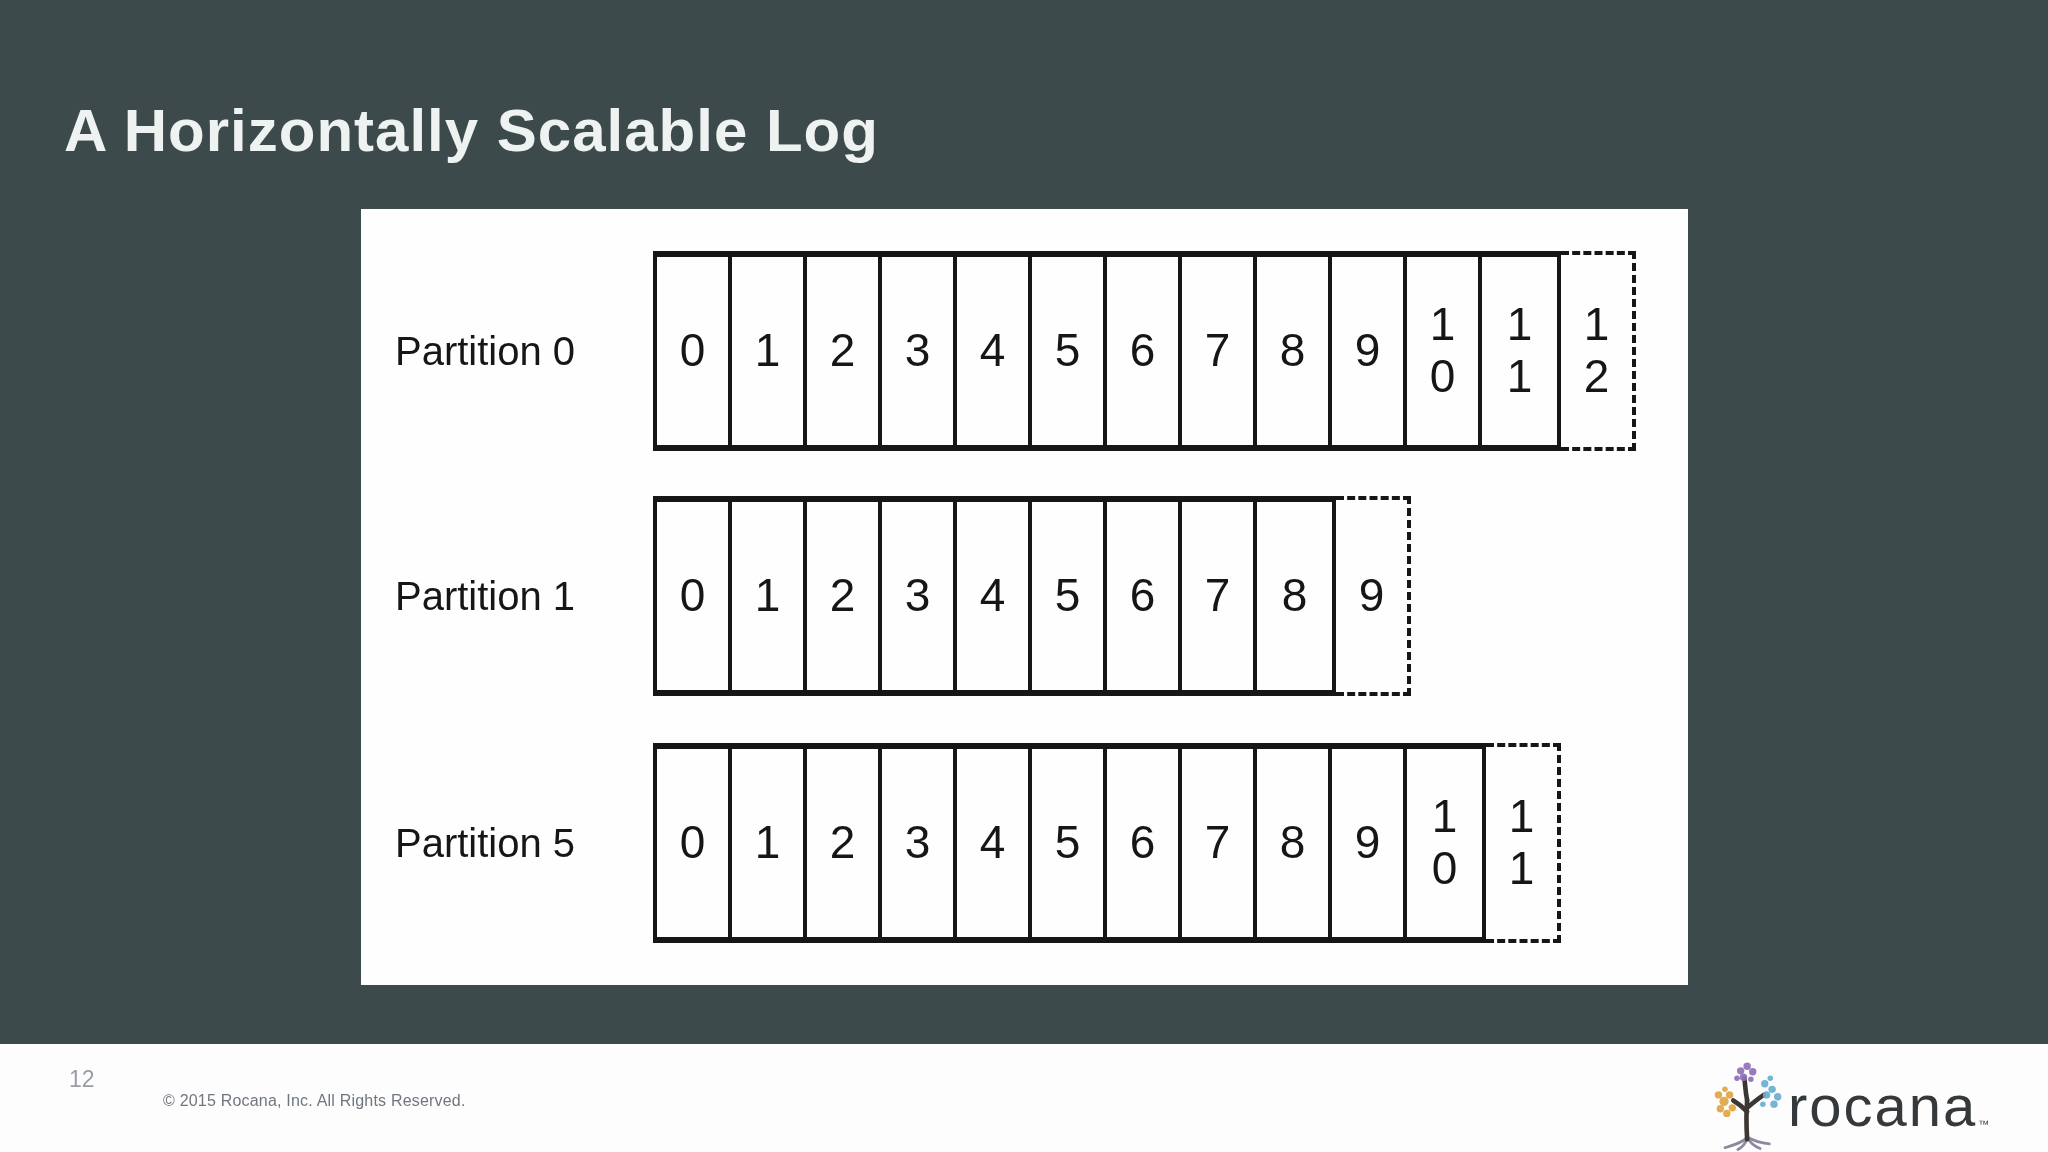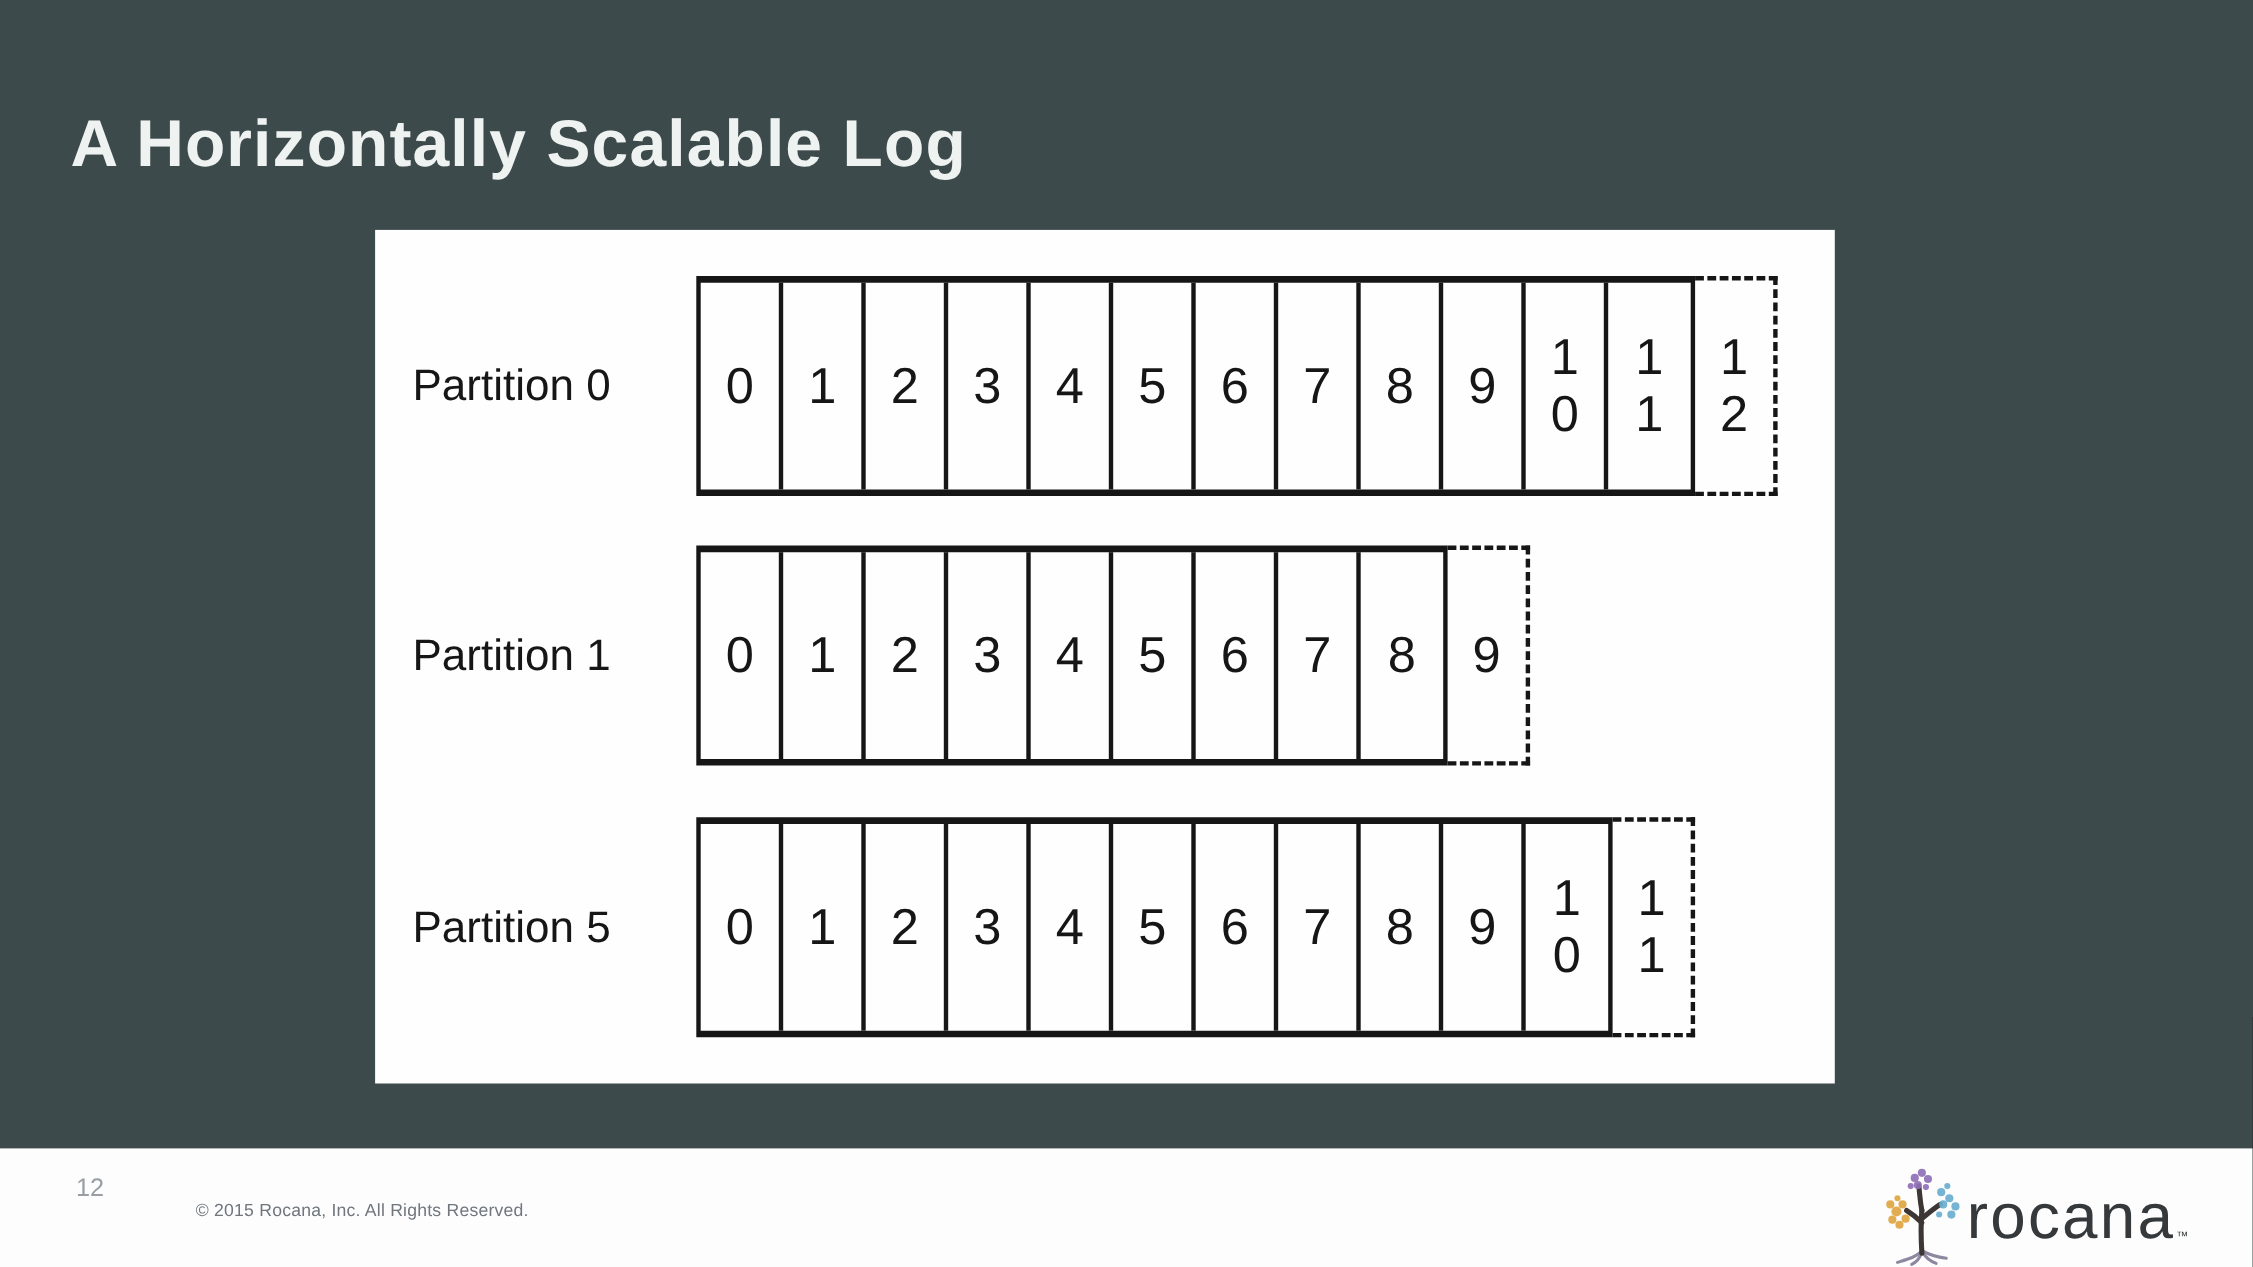--- a/index.html
+++ b/index.html
@@ -23,21 +23,21 @@
     position:relative;width:2048px;height:1152px;overflow:hidden;
     background:var(--c-background);
     font-family:"Liberation Sans","DejaVu Sans",sans-serif;
   }
   .title{
     position:absolute;left:64px;top:56px;
     font-size:60px;font-weight:700;letter-spacing:1px;
     color:var(--c-title_text);white-space:nowrap;
   }
   .panel{
-    position:absolute;left:341px;top:209px;width:1327px;height:776px;
+    position:absolute;left:361px;top:209px;width:1327px;height:776px;
     background:var(--c-panel_bg);
   }
   .prow{position:absolute;left:34px;height:200px;display:flex;}
   .prow0{top:42px;}
   .prow1{top:287px;}
   .prow2{top:534px;}
   .plabel{
     width:258px;align-self:center;
     font-size:40px;color:var(--c-diagram_ink);white-space:nowrap;
   }
@@ -64,21 +64,21 @@
   }
   .footer{
     position:absolute;left:0;right:0;bottom:0;height:108px;
     background:var(--c-footer_bg);
   }
   .pagenum{
     position:absolute;left:69px;top:22px;
     font-size:23px;color:var(--c-page_number_text);
   }
   .copyright{
-    position:absolute;left:178px;top:48px;
+    position:absolute;left:163px;top:48px;
     font-size:16px;color:var(--c-footer_text);letter-spacing:0.2px;
   }
   .logo{
     position:absolute;left:1712px;top:12px;height:100px;
     display:flex;align-items:center;
   }
   .tree{width:74px;height:94px;}
   .wordmark{
     font-size:58px;font-weight:400;letter-spacing:2px;
     color:var(--c-wordmark_ink);margin-left:2px;line-height:1;

